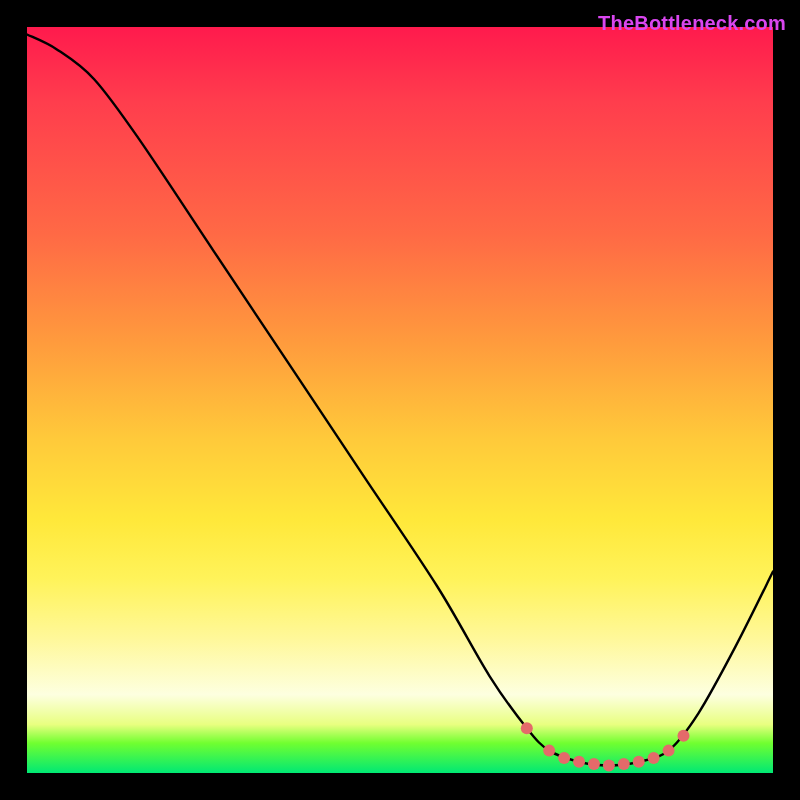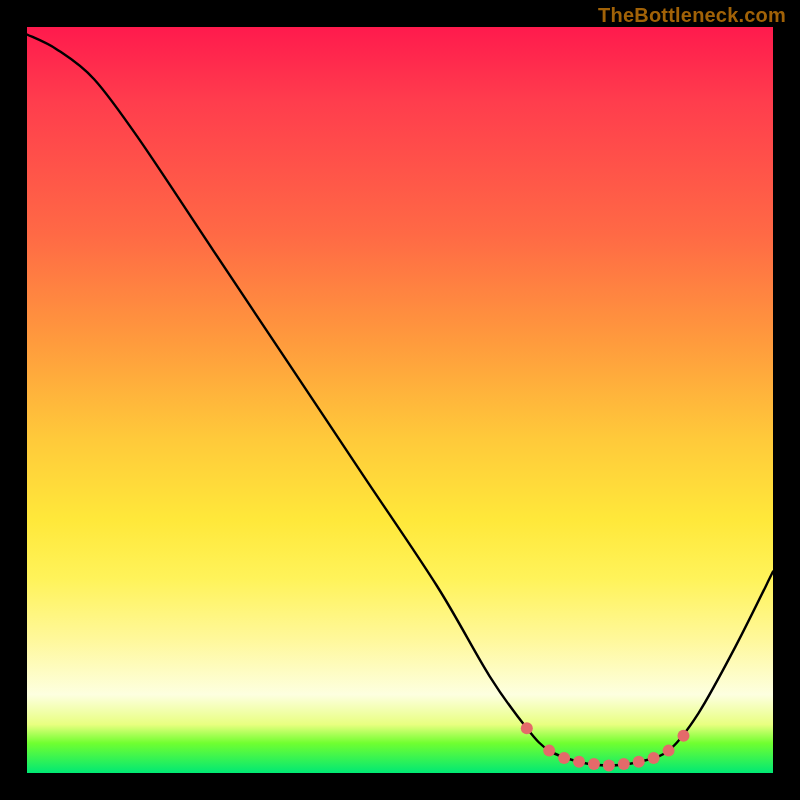--- a/index.html
+++ b/index.html
@@ -44,26 +44,26 @@
   svg.curve {
     position: absolute;
     left: 27px;
     top: 27px;
     width: 746px;
     height: 746px;
     overflow: visible;
   }
   .watermark {
     position: absolute;
-    top: 4px;
+    top: 12px;
     right: 14px;
     font-family: Arial, Helvetica, sans-serif;
     font-size: 20px;
     font-weight: 600;
-    color: #a16207;
+    color: #d946ef;
     letter-spacing: 0.2px;
   }
 </style>
 </head>
 <body>
 
 <div class="frame">
   <div class="plot-area"></div>
   <svg class="curve" viewBox="0 0 746 746" preserveAspectRatio="none">
     <path id="curve-path" fill="none" stroke="#000000" stroke-width="2.4" stroke-linejoin="round" stroke-linecap="round" d="M 0.00 7.46 C 4.97 9.95, 18.65 14.92, 29.84 22.38 C 41.03 29.84, 53.46 37.30, 67.14 52.22 C 80.82 67.14, 92.01 83.30, 111.90 111.90 C 131.79 140.50, 161.63 186.50, 186.50 223.80 C 211.37 261.10, 236.23 298.40, 261.10 335.70 C 285.97 373.00, 310.83 410.30, 335.70 447.60 C 360.57 484.90, 389.16 525.93, 410.30 559.50 C 431.44 593.07, 447.60 625.40, 462.52 649.02 C 477.44 672.64, 489.87 688.81, 499.82 701.24 C 509.77 713.67, 513.50 718.02, 522.20 723.62 C 530.90 729.22, 542.09 732.32, 552.04 734.81 C 561.99 737.30, 571.93 738.54, 581.88 738.54 C 591.83 738.54, 601.77 737.30, 611.72 734.81 C 621.67 732.32, 631.61 731.70, 641.56 723.62 C 651.51 715.54, 660.21 703.73, 671.40 686.32 C 682.59 668.91, 696.27 642.80, 708.70 619.18 C 721.13 595.56, 739.78 557.01, 746.00 544.58"></path>

